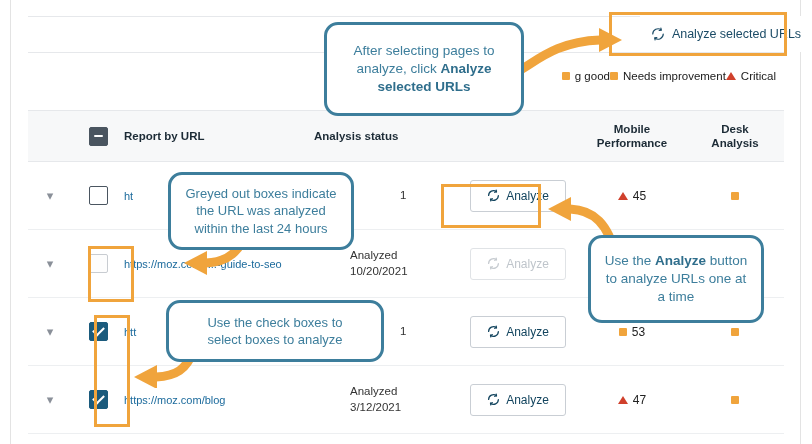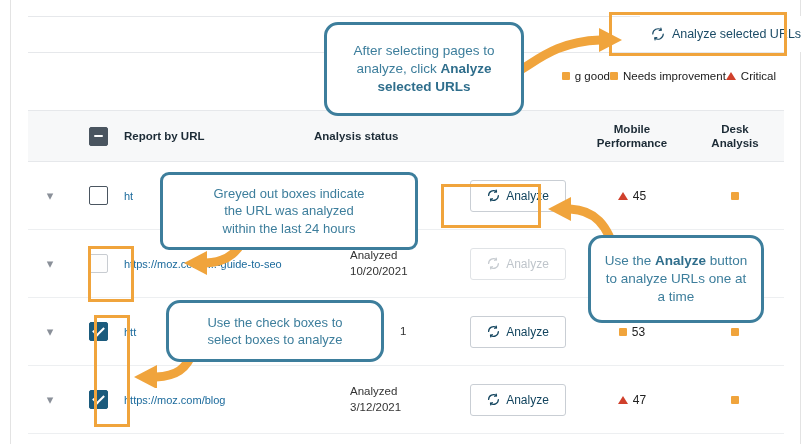--- a/index.html
+++ b/index.html
@@ -347,21 +347,21 @@
     <path d="M68 10 C 60 30, 50 36, 30 37" stroke="#f0a43c" stroke-width="9" fill="none" stroke-linecap="round"></path>
     <path d="M31 25 L8 37 L31 49 Z" fill="#f0a43c"></path>
   </svg>
 
   <div class="callout" style="left:324px;top:22px;width:200px;height:94px;">
     <span>
       <span>After selecting pages to analyze, click </span><b>Analyze selected URLs</b>
     </span>
   </div>
 
-  <div class="callout" style="left:160px;top:172px;width:258px;height:78px;font-size:13px;border-radius:9px;">
+  <div class="callout" style="left:168px;top:172px;width:186px;height:78px;font-size:13px;">
     <span>
       <span>Greyed out boxes indicate</span><br>
       <span>the URL was analyzed</span><br>
       <span>within the last 24 hours</span>
     </span>
   </div>
 
   <div class="callout" style="left:588px;top:235px;width:176px;height:88px;">
     <span>
       <span>Use the </span><b>Analyze</b><span> button to analyze URLs one at a time</span>

